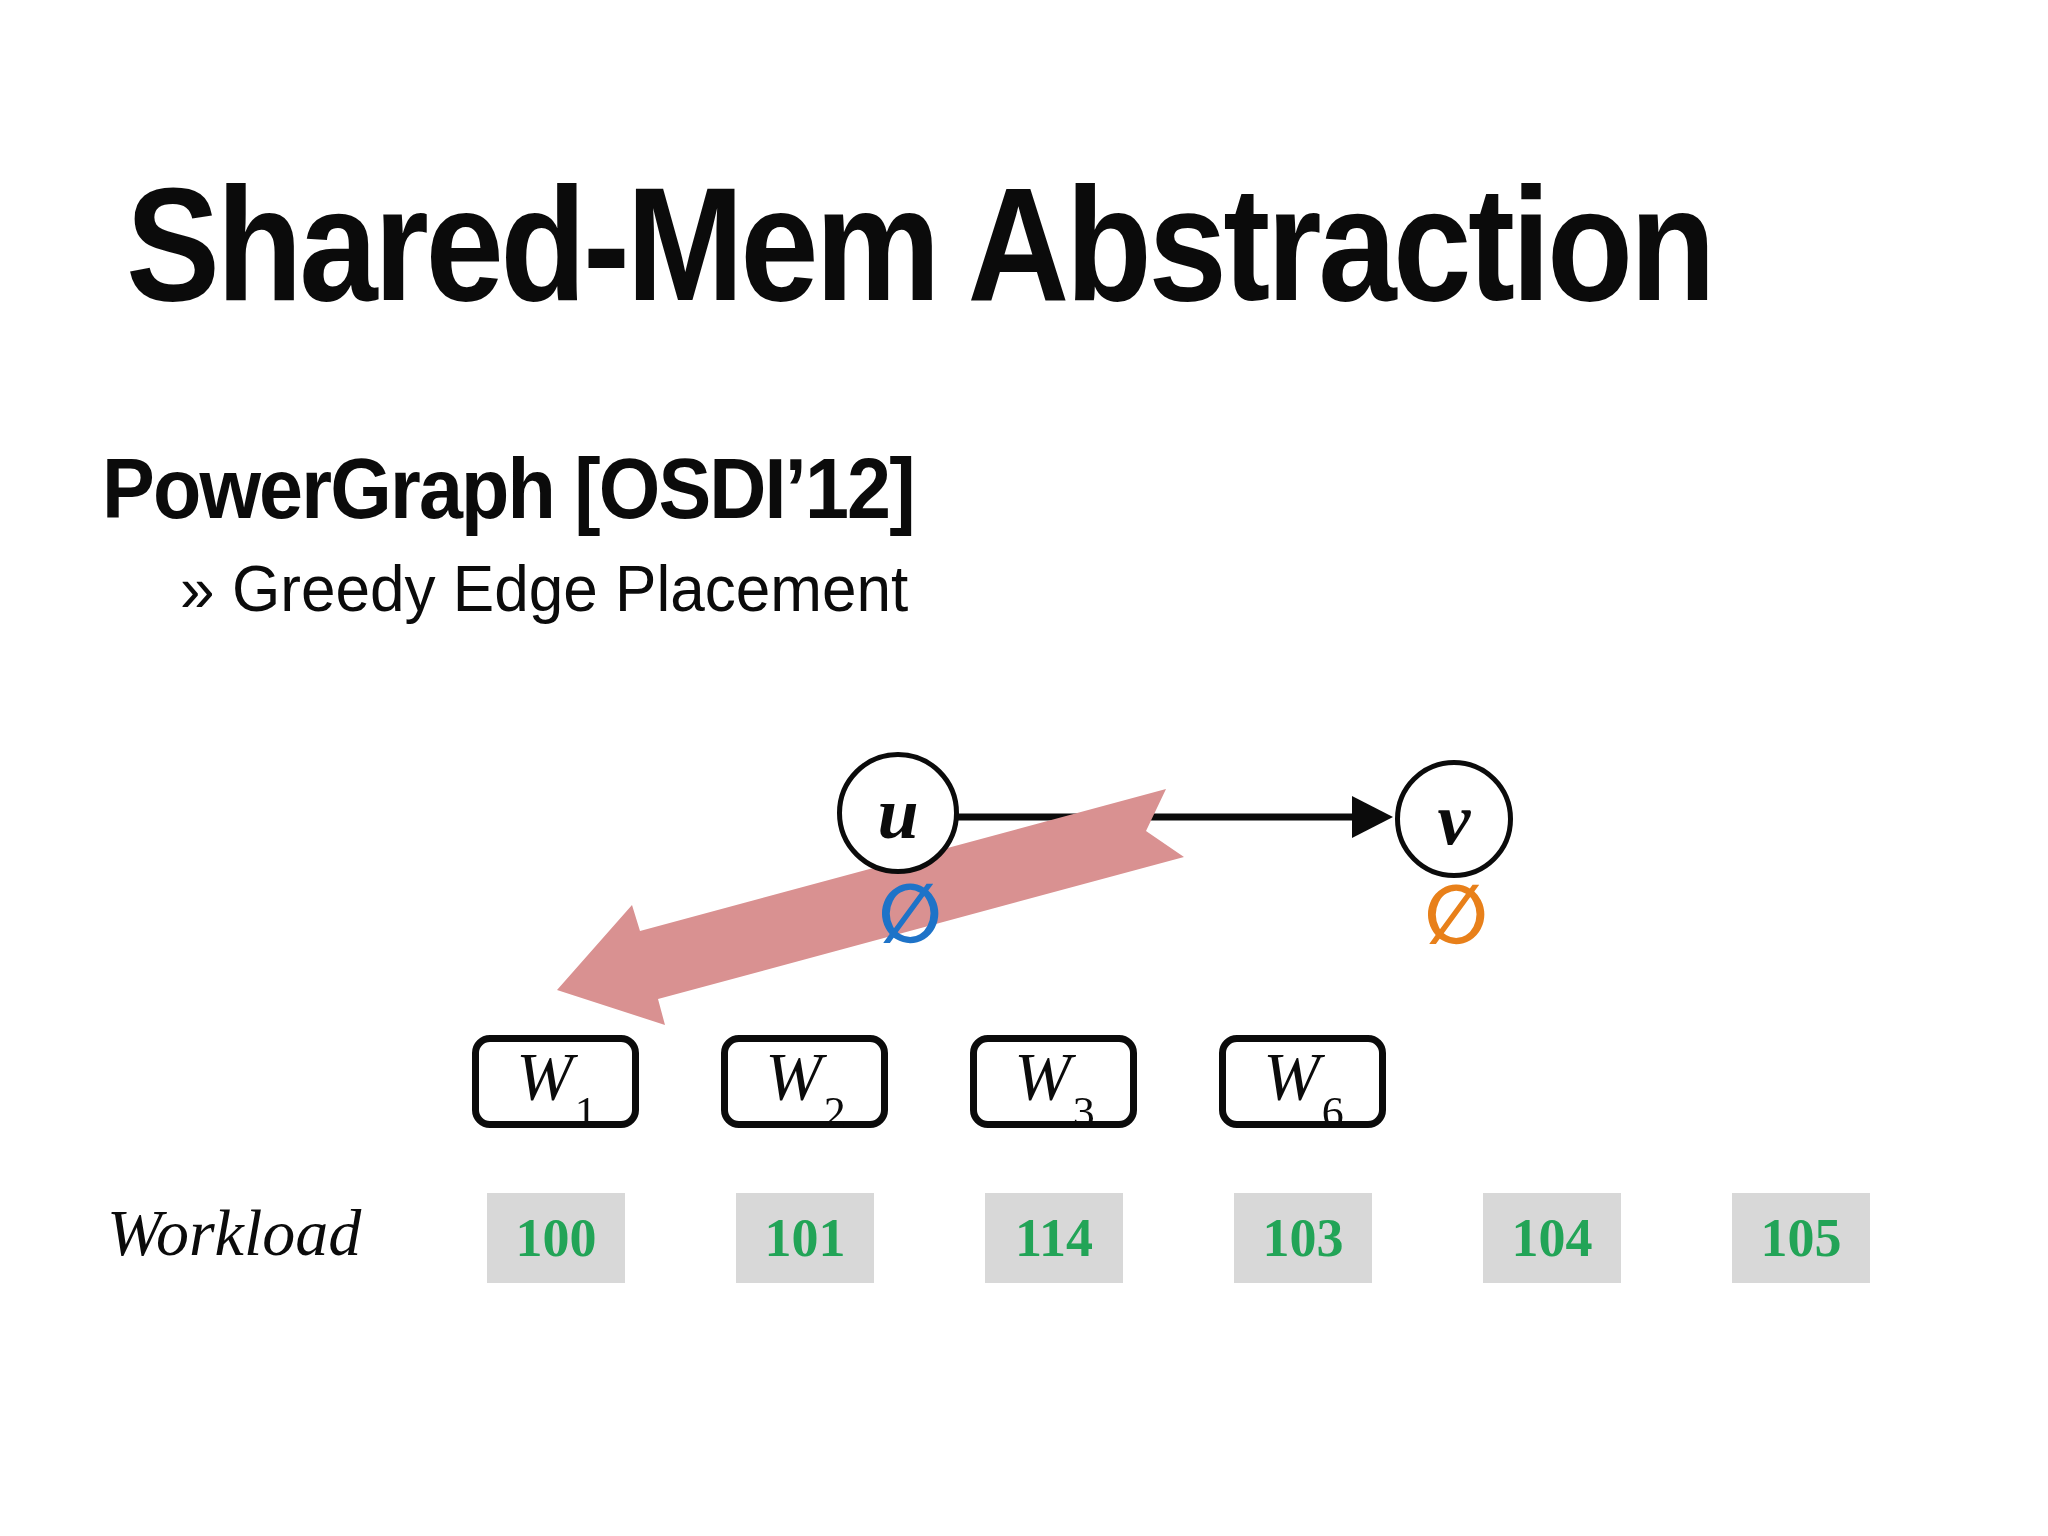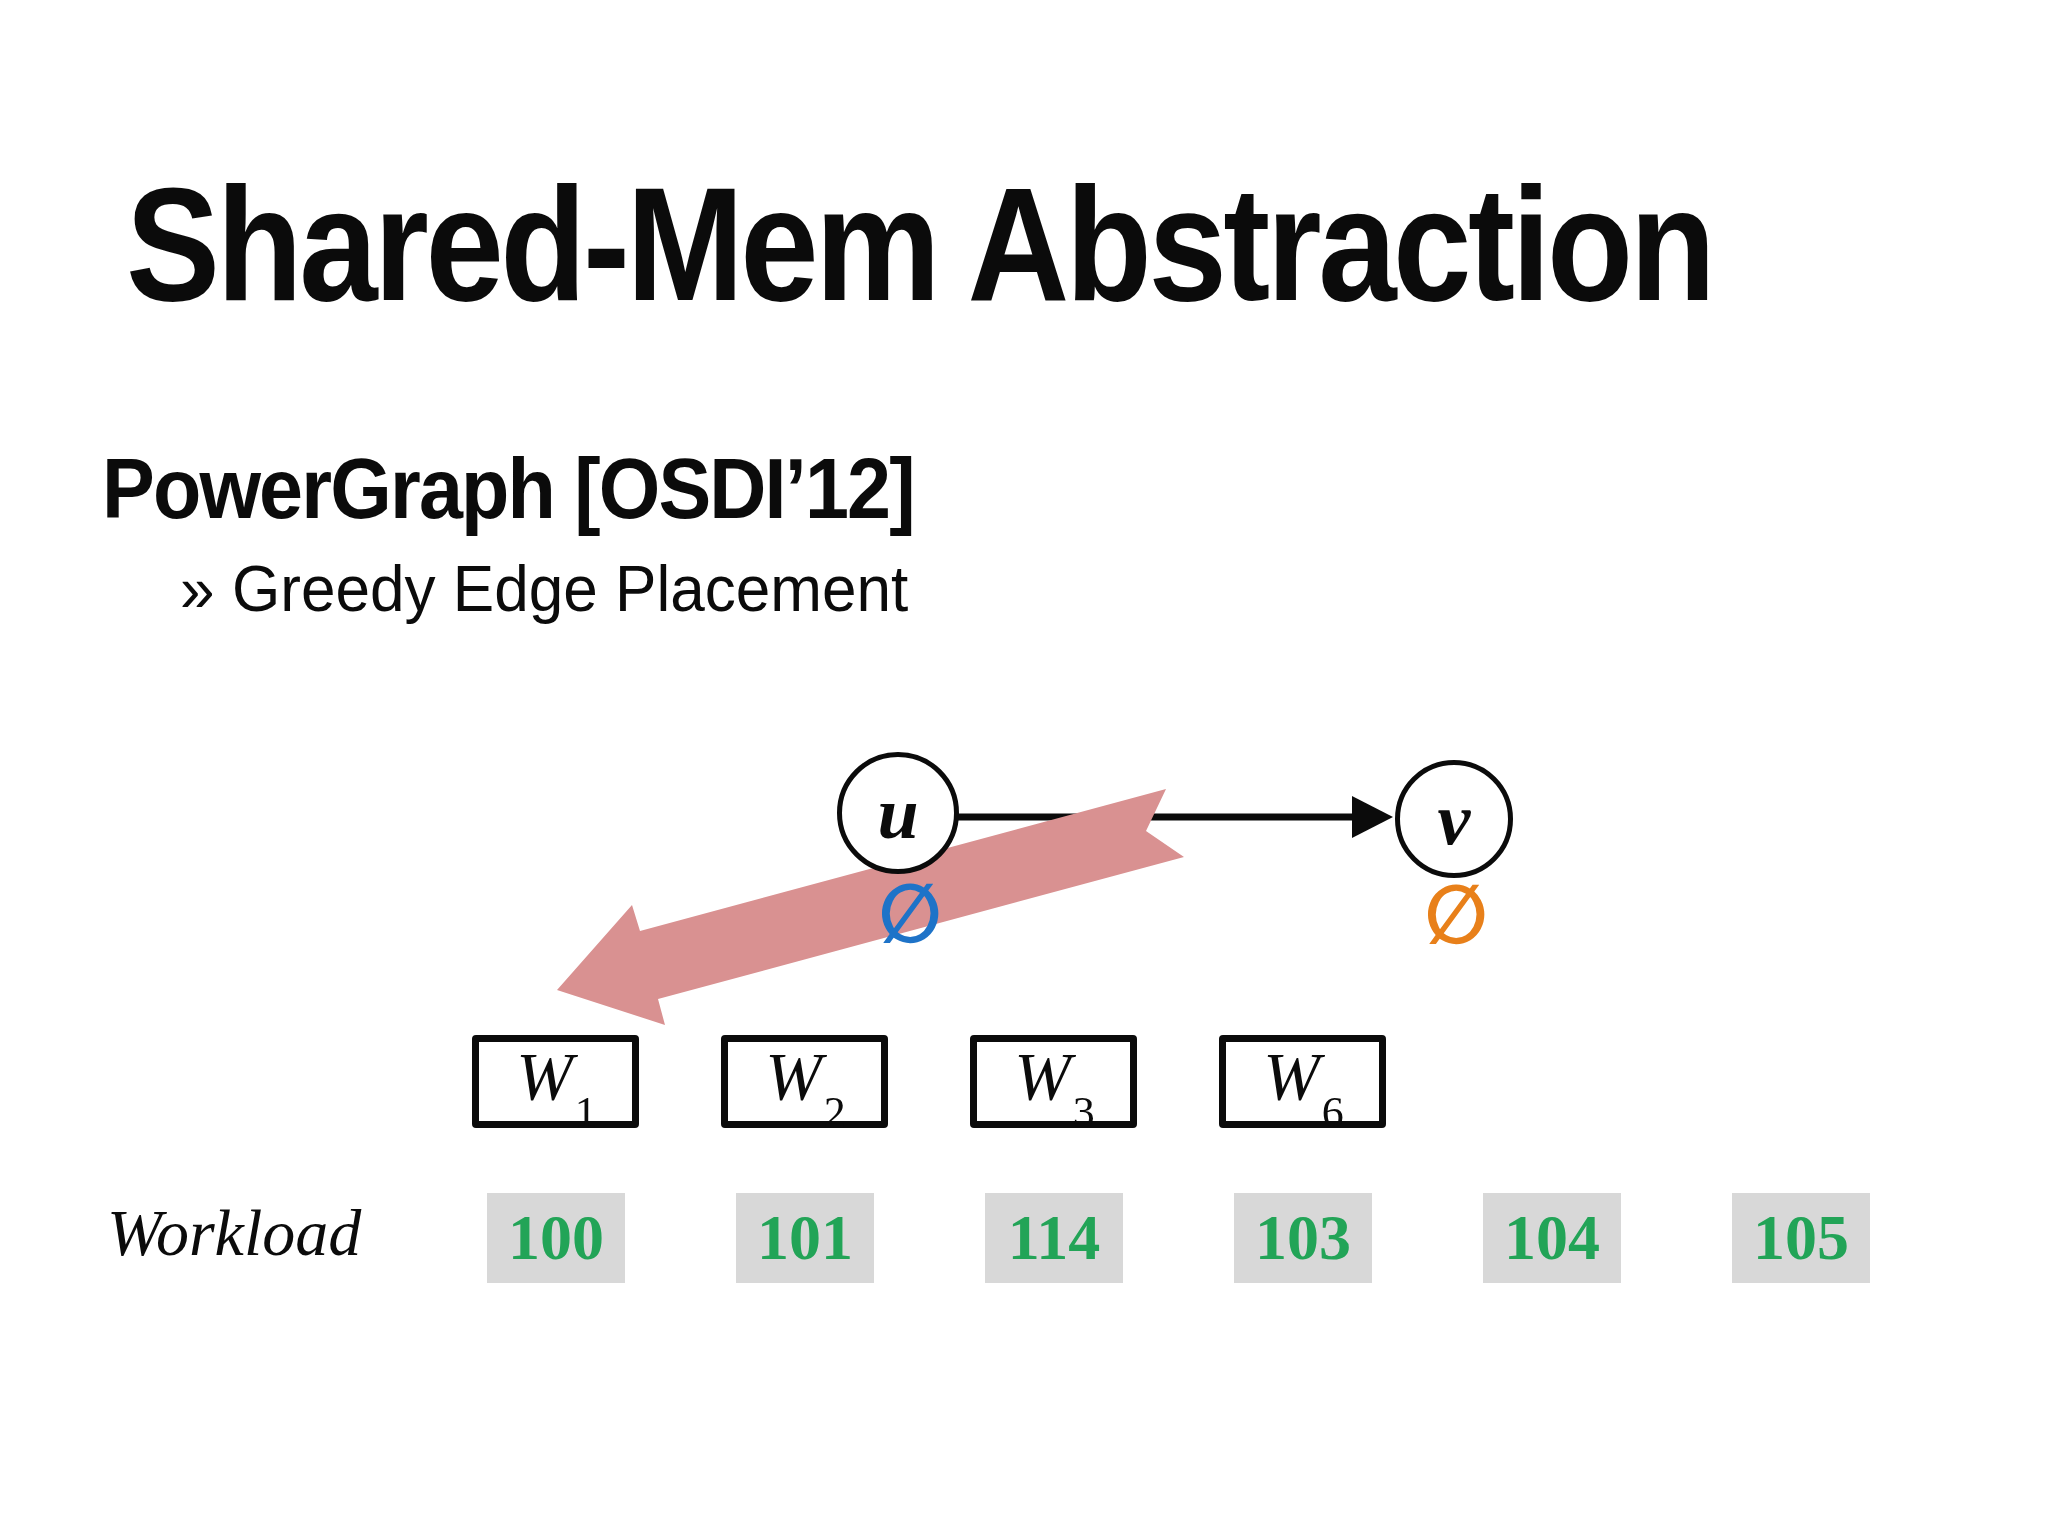--- a/index.html
+++ b/index.html
@@ -37,39 +37,39 @@
     font-family:"DejaVu Sans",sans-serif;font-weight:700;font-size:82px;line-height:1;
     transform:scaleX(0.9);
   }
   .state-u{left:875px;top:873px;color:#1E73C8;}
   .state-v{left:1421px;top:874px;color:#E8801A;}
 
   .workers-row{
     left:472px;top:1035px;display:flex;gap:82px;
   }
   .worker-box{
-    width:167px;height:93px;box-sizing:border-box;border:7px solid #0b0b0b;border-radius:4px;
+    width:167px;height:93px;box-sizing:border-box;border:7px solid #0b0b0b;border-radius:18px;
     background:#ffffff;display:flex;align-items:center;justify-content:center;
     font-family:"Liberation Serif",serif;font-style:italic;font-size:68px;line-height:1;
   }
   .worker-box sub{
     font-size:44px;font-style:normal;position:relative;top:14px;left:2px;line-height:1;
   }
 
   .workload-label{
     left:100px;top:1200px;font-family:"Liberation Serif",serif;font-style:italic;
     font-size:66px;white-space:nowrap;line-height:1;margin-left:7px;
   }
   .workload-row{
     left:487px;top:1193px;display:flex;gap:111px;
   }
   .workload-cell{
     width:138px;height:90px;background:#D8D8D8;
     display:flex;align-items:center;justify-content:center;
-    font-family:"Liberation Serif",serif;font-weight:700;font-size:64px;color:#22A457;
+    font-family:"Liberation Serif",serif;font-weight:700;font-size:54px;color:#22A457;
   }
 
   .page-number{
     left:1908px;top:1428px;font-size:46px;line-height:1;
   }
 </style>
 </head>
 <body>
 
 <div class="slide">

